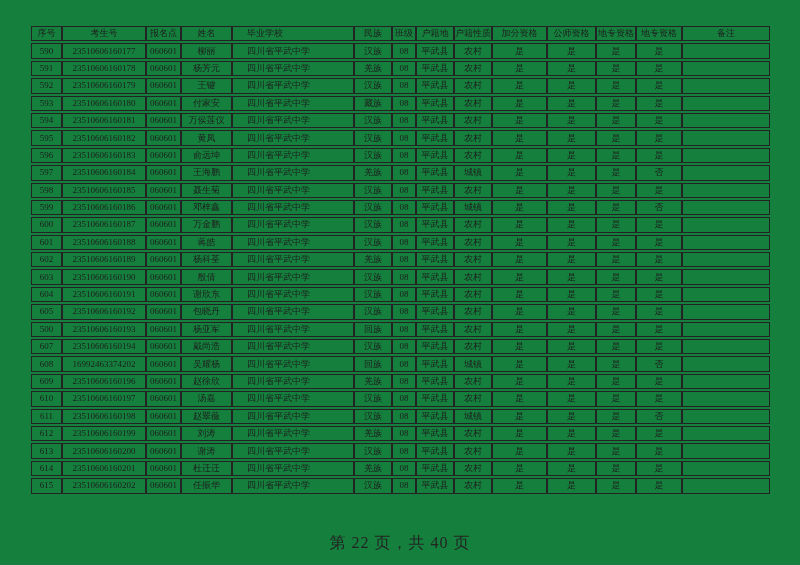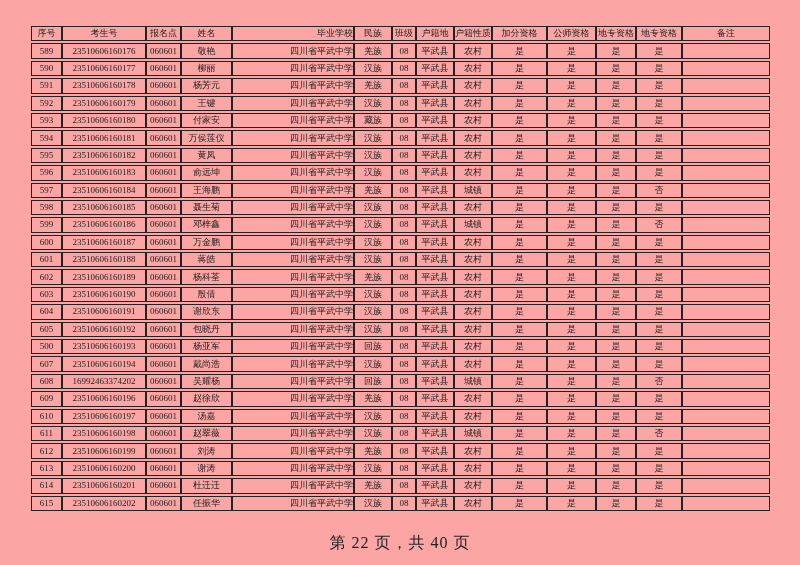--- a/index.html
+++ b/index.html
@@ -3,37 +3,37 @@
 <meta charset="utf-8">
 <style>
   html,body{margin:0;padding:0;}
   body{
     width:800px;height:565px;
     background:#f6f6f4;
     font-family:"Liberation Serif","DejaVu Serif",serif;
   }
   .page{
     position:relative;width:800px;height:565px;
-    background:#fca5a5;overflow:hidden;
+    background:#15803d;overflow:hidden;
   }
   table.roster{
     position:absolute;left:31px;top:24px;
     width:739px;table-layout:fixed;
     border-collapse:separate;border-spacing:0 2px;
   }
   .roster th,.roster td{
     border:1px solid #232323;
     font-weight:normal;
     font-size:9px;color:#1d1d1d;
     text-align:center;vertical-align:middle;
     padding:0;height:13.4px;line-height:13px;
     overflow:hidden;white-space:nowrap;
   }
   .roster th.school,.roster td.school{
-    text-align:right;padding-left:1px;
+    text-align:left;padding-left:14px;
   }
   .footer{
     position:absolute;left:0;top:533px;width:800px;
     text-align:center;font-size:16px;color:#232323;
     letter-spacing:1px;
   }
 </style>
 </head>
 <body>
 
@@ -69,36 +69,20 @@
           <th>户籍性质</th>
           <th>加分资格</th>
           <th>公师资格</th>
           <th>地专资格</th>
           <th>地专资格</th>
           <th>备注</th>
         </tr>
     </thead>
     <tbody>
         <tr>
-          <td>589</td>
-          <td>23510606160176</td>
-          <td>060601</td>
-          <td>敬艳</td>
-          <td class="school">四川省平武中学</td>
-          <td>羌族</td>
-          <td>08</td>
-          <td>平武县</td>
-          <td>农村</td>
-          <td>是</td>
-          <td>是</td>
-          <td>是</td>
-          <td>是</td>
-          <td></td>
-        </tr>
-        <tr>
           <td>590</td>
           <td>23510606160177</td>
           <td>060601</td>
           <td>柳丽</td>
           <td class="school">四川省平武中学</td>
           <td>汉族</td>
           <td>08</td>
           <td>平武县</td>
           <td>农村</td>
           <td>是</td>

